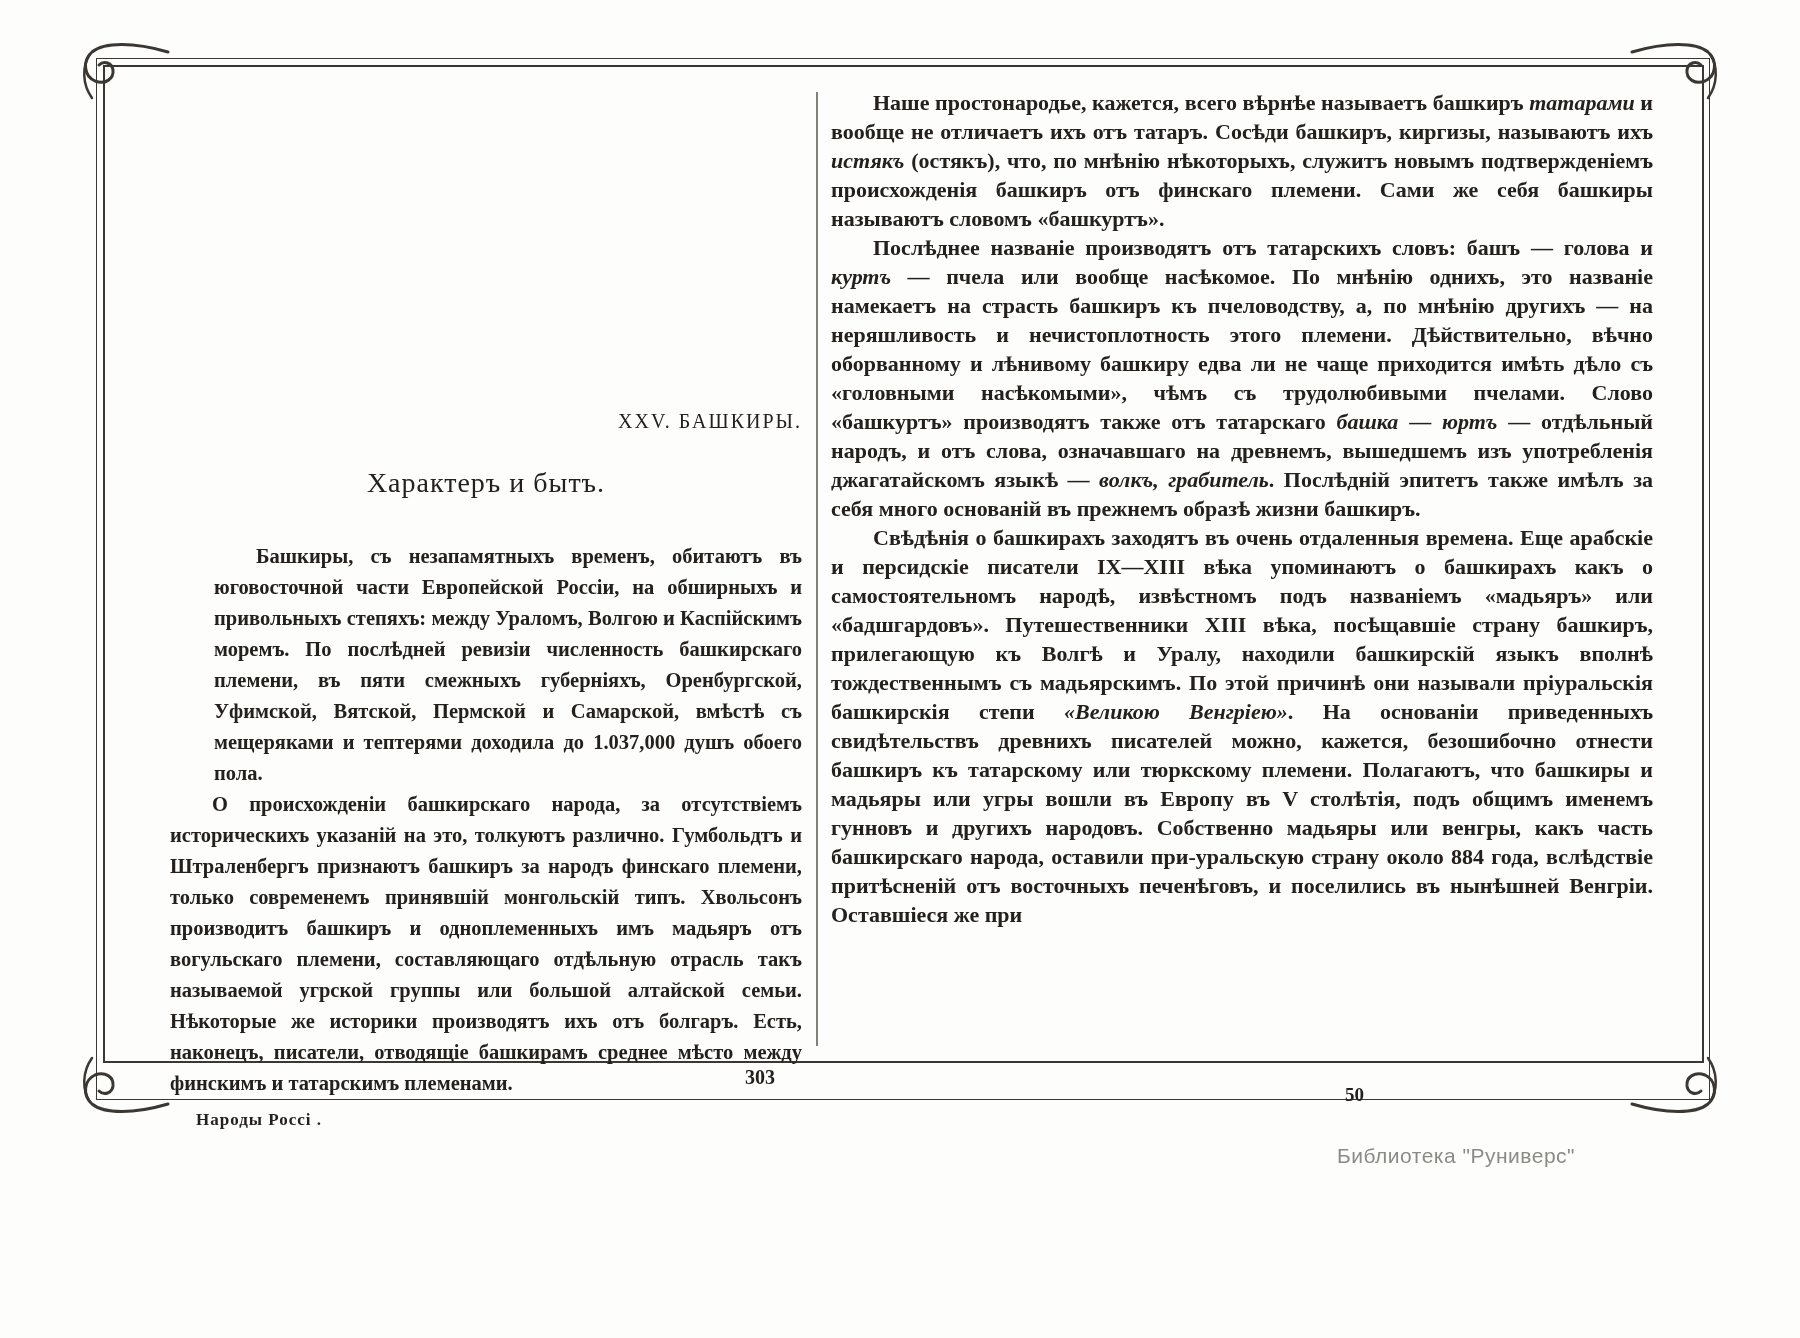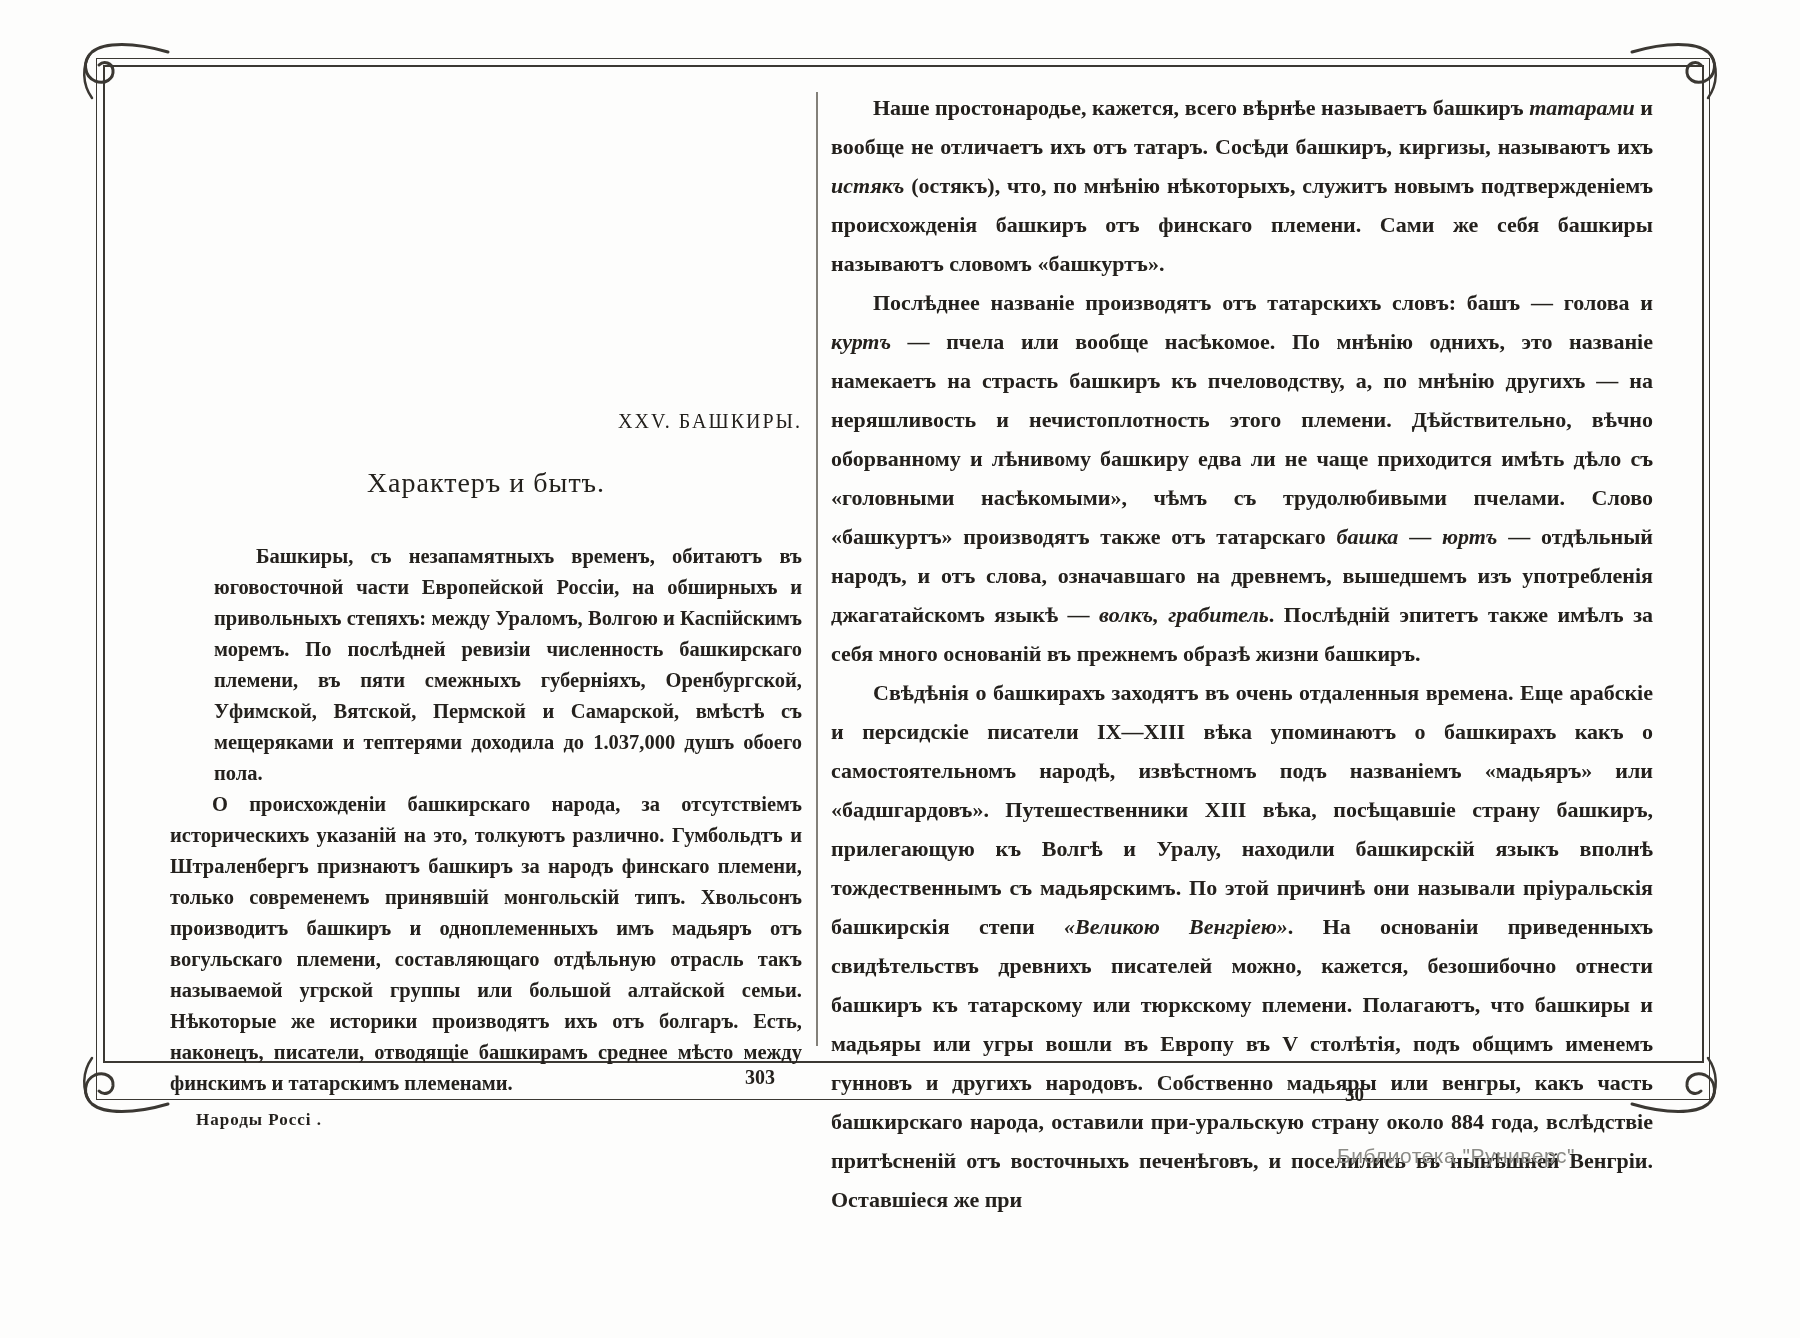--- a/index.html
+++ b/index.html
@@ -42,21 +42,21 @@
   .section-heading {
     margin:34px 0 0 0; text-align:center;
     font-size:28px; font-weight:normal; letter-spacing:1px;
   }
   .col p {
     margin:0; text-align:justify; font-weight:bold;
     text-indent:42px;
   }
   .col-left p  { font-size:20.5px; line-height:31px; }
   .col-left p.first { margin-top:42px;margin-left:44px; }
-  .col-right p { font-size:22px; line-height:39px; }
+  .col-right p { font-size:22px; line-height:29px; }
 
   
   .page-number {
     position:absolute; left:745px; top:1066px; width:100px;
     text-align:left; font-size:20px; font-weight:bold;
   }
   .signature {
     position:absolute; left:196px; top:1110px;
     font-size:17px; font-weight:bold; letter-spacing:1px;
   }
@@ -113,16 +113,16 @@
   </div>
 
   <div class="col col-right">
     <p><span>Наше простонародье, кажется, всего вѣрнѣе называетъ башкиръ </span><span style="font-style: italic;">татарами</span><span> и вообще не отличаетъ ихъ отъ татаръ. Сосѣди башкиръ, киргизы, называютъ ихъ </span><span style="font-style: italic;">истякъ</span><span> (остякъ), что, по мнѣнію нѣкоторыхъ, служитъ новымъ подтвержденіемъ происхожденія башкиръ отъ финскаго племени. Сами же себя башкиры называютъ словомъ «башкуртъ».</span></p>
     <p><span>Послѣднее названіе производятъ отъ татарскихъ словъ: башъ — голова и </span><span style="font-style: italic;">куртъ</span><span> — пчела или вообще насѣкомое. По мнѣнію однихъ, это названіе намекаетъ на страсть башкиръ къ пчеловодству, а, по мнѣнію другихъ — на неряшливость и нечистоплотность этого племени. Дѣйствительно, вѣчно оборванному и лѣнивому башкиру едва ли не чаще приходится имѣть дѣло съ «головными насѣкомыми», чѣмъ съ трудолюбивыми пчелами. Слово «башкуртъ» производятъ также отъ татарскаго </span><span style="font-style: italic;">башка</span><span> — </span><span style="font-style: italic;">юртъ</span><span> — отдѣльный народъ, и отъ слова, означавшаго на древнемъ, вышедшемъ изъ употребленія джагатайскомъ языкѣ — </span><span style="font-style: italic;">волкъ, грабитель</span><span>. Послѣдній эпитетъ также имѣлъ за себя много основаній въ прежнемъ образѣ жизни башкиръ.</span></p>
     <p><span>Свѣдѣнія о башкирахъ заходятъ въ очень отдаленныя времена. Еще арабскіе и персидскіе писатели IX—XIII вѣка упоминаютъ о башкирахъ какъ о самостоятельномъ народѣ, извѣстномъ подъ названіемъ «мадьяръ» или «бадшгардовъ». Путешественники XIII вѣка, посѣщавшіе страну башкиръ, прилегающую къ Волгѣ и Уралу, находили башкирскій языкъ вполнѣ тождественнымъ съ мадьярскимъ. По этой причинѣ они называли пріуральскія башкирскія степи </span><span style="font-style: italic;">«Великою Венгріею»</span><span>. На основаніи приведенныхъ свидѣтельствъ древнихъ писателей можно, кажется, безошибочно отнести башкиръ къ татарскому или тюркскому племени. Полагаютъ, что башкиры и мадьяры или угры вошли въ Европу въ V столѣтія, подъ общимъ именемъ гунновъ и другихъ народовъ. Собственно мадьяры или венгры, какъ часть башкирскаго народа, оставили при-уральскую страну около 884 года, вслѣдствіе притѣсненій отъ восточныхъ печенѣговъ, и поселились въ нынѣшней Венгріи. Оставшіеся же при</span></p>
   </div>
 
   <div class="page-number">303</div>
   <div class="signature">Народы Россі .</div>
-  <div class="sheet-number">30</div>
+  <div class="sheet-number">50</div>
   <div class="watermark">Библиотека "Руниверс"</div>
 
 </div>
 
 </body></html>

